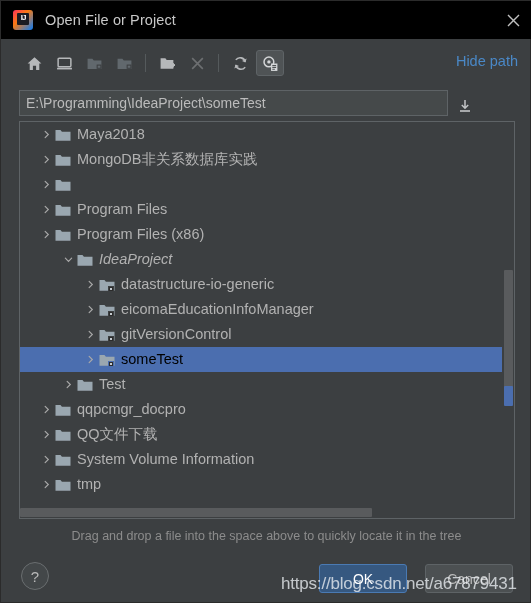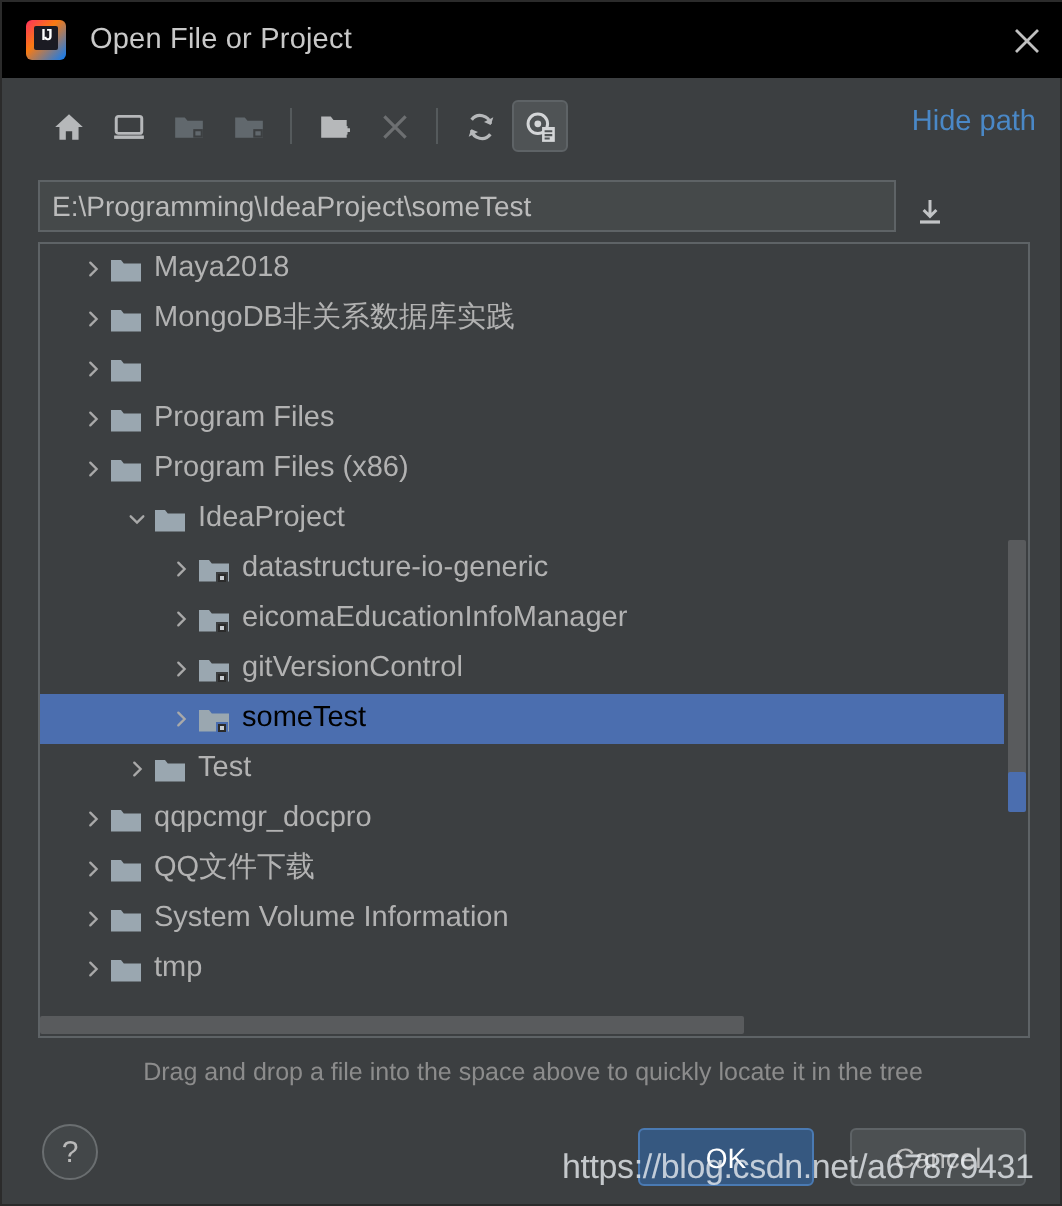--- a/index.html
+++ b/index.html
@@ -459,21 +459,21 @@
               <path d="M3.5 1.5 L7 5 L3.5 8.5" stroke="#a9a9a9" stroke-width="1.3" fill="none" stroke-linecap="round"></path>
             </svg>
           </span>
           <span class="folder-ico">
             <svg width="16" height="14" viewBox="0 0 16 14">
               <path d="M0.5 2 h5 l1.4 1.7 H15.5 v9 H0.5 Z" fill="#9aa7b0"></path>
             </svg>
           </span>
           <span class="label">Program Files (x86)</span>
         </div>
-        <div class="tree-row" style="padding-left: 40px;">
+        <div class="tree-row" style="padding-left: 40px; font-style: italic;">
           <span class="twisty">
             <svg width="9" height="9" viewBox="0 0 10 10">
               <path d="M1.5 3.5 L5 7 L8.5 3.5" stroke="#a9a9a9" stroke-width="1.3" fill="none" stroke-linecap="round"></path>
             </svg>
           </span>
           <span class="folder-ico">
             <svg width="16" height="14" viewBox="0 0 16 14">
               <path d="M0.5 2 h5 l1.4 1.7 H15.5 v9 H0.5 Z" fill="#9aa7b0"></path>
             </svg>
           </span>

